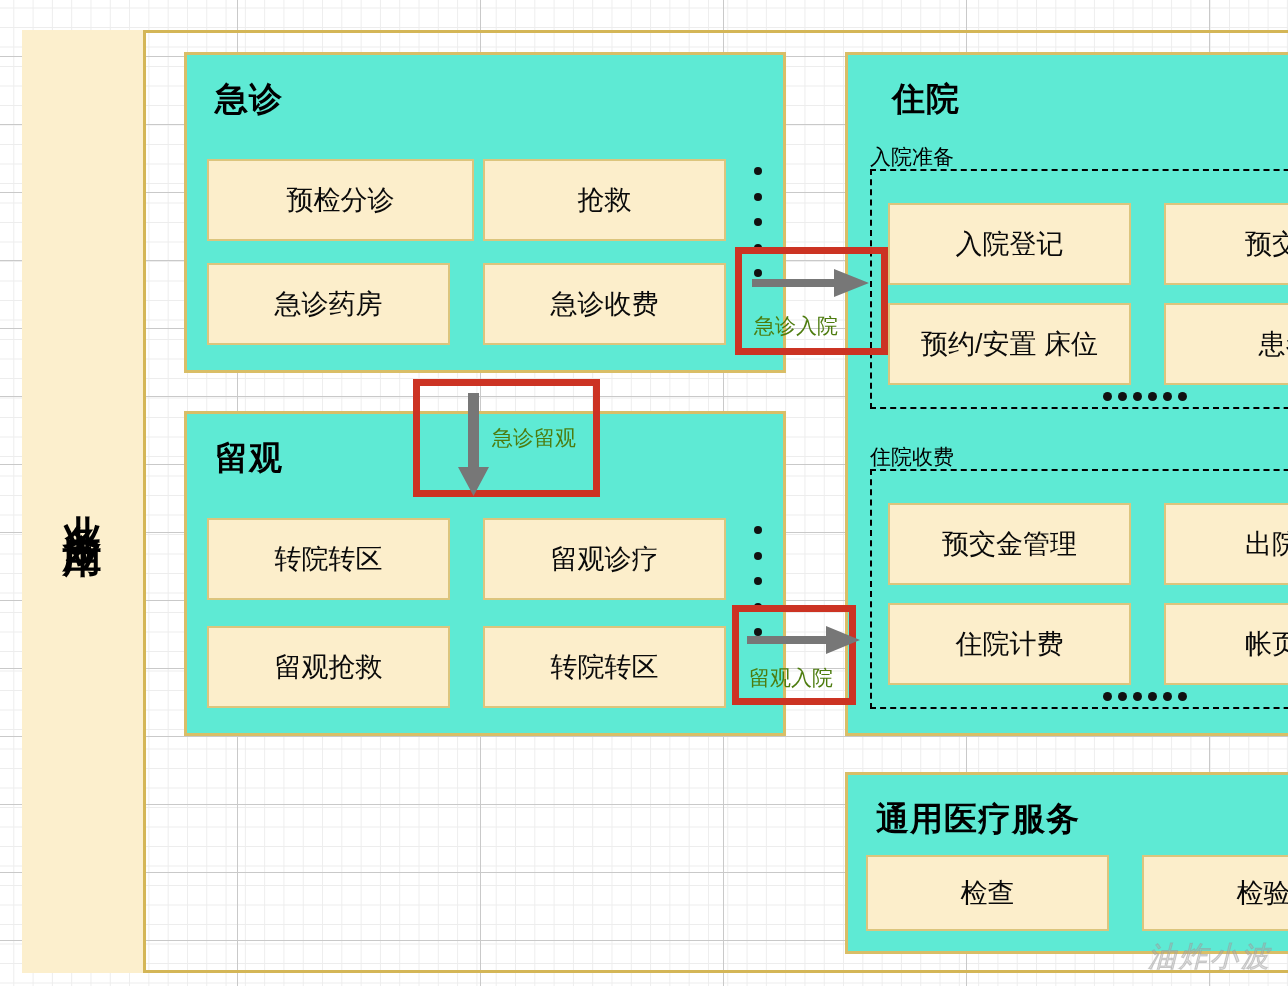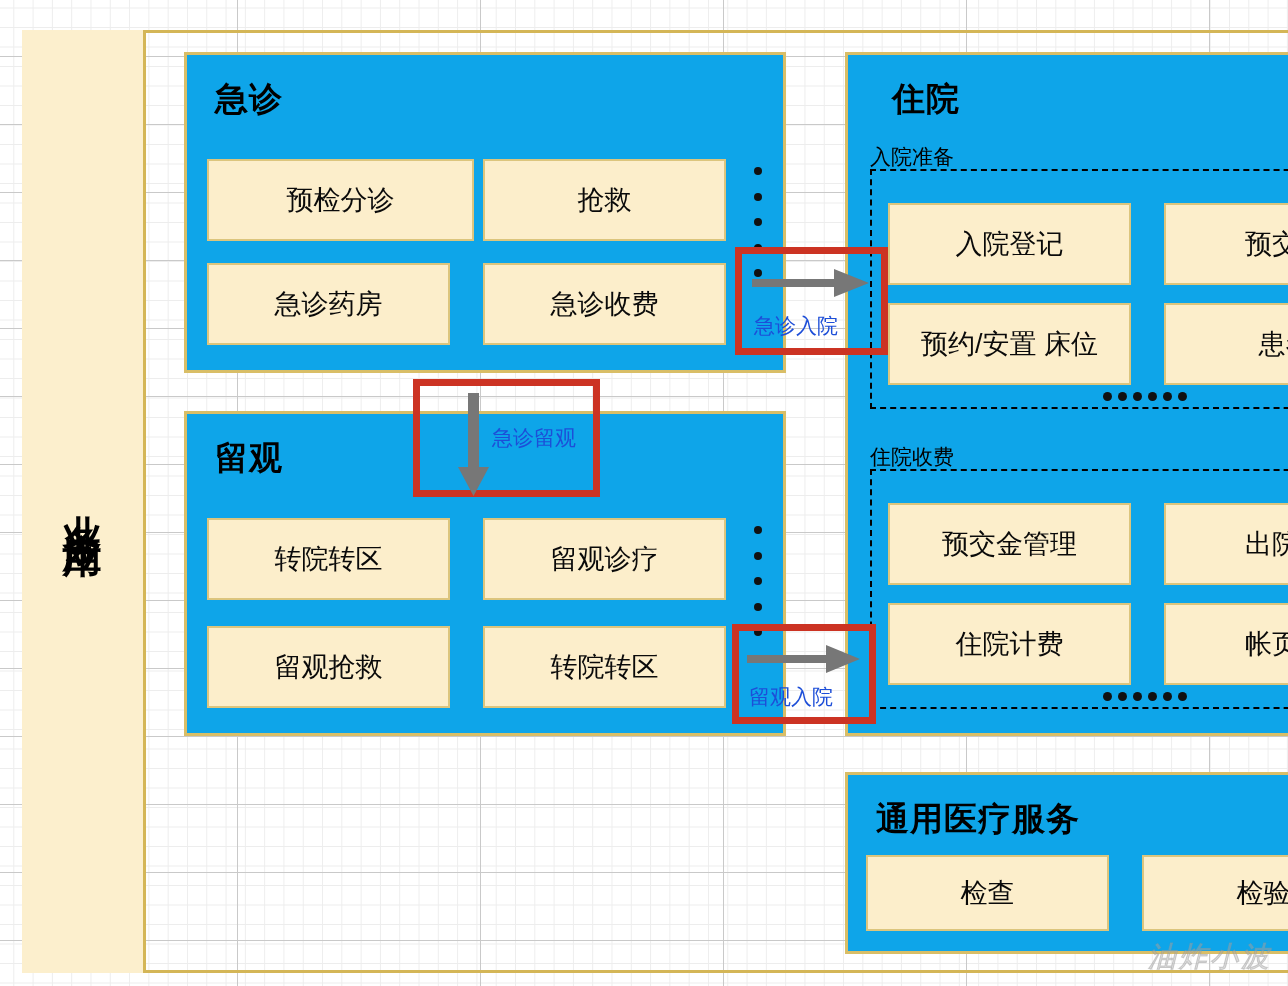--- a/index.html
+++ b/index.html
@@ -63,21 +63,21 @@
     font-size: 39px;
     font-weight: bold;
     letter-spacing: 9px;
     color: #000;
     line-height: 1;
   }
 
   
   .panel {
     position: absolute;
-    background: #0ea5e9;
+    background: #5eead4;
     border: 3px solid #d9be67;
     box-sizing: border-box;
   }
   .panel-title {
     position: absolute;
     font-size: 33px;
     font-weight: bold;
     color: #000;
     letter-spacing: 1px;
     white-space: nowrap;
@@ -144,21 +144,21 @@
   .redbox {
     position: absolute;
     border: 7px solid #cc3323;
     box-sizing: border-box;
     background: transparent;
     z-index: 40;
   }
   .redbox .rb-label {
     position: absolute;
     font-size: 21px;
-    color: #1d4ed8;
+    color: #4d7c0f;
     white-space: nowrap;
   }
   .arrow-right {
     position: absolute;
     z-index: 41;
   }
   .arrow-down {
     position: absolute;
     z-index: 41;
   }
@@ -276,20 +276,20 @@
   <span class="rb-label" style="left:12px; top:58px;">急诊入院</span>
 </div>
 
 <div class="redbox" style="left:413px; top:343px; width:187px; height:118px;margin-top:36px;">
   <svg class="arrow-down" width="36" height="104" viewBox="0 0 36 104" style="left:36px; top:7px;">
     <path d="M12 0 H23 V74 H33 L17.5 103 L2 74 H12 Z" fill="#777777"></path>
   </svg>
   <span class="rb-label" style="left:72px; top:38px;">急诊留观</span>
 </div>
 
-<div class="redbox" style="left:732px; top:624px; width:144px; height:100px;">
+<div class="redbox" style="left:732px; top:605px; width:124px; height:100px;">
   <svg class="arrow-right" width="114" height="32" viewBox="0 0 114 32" style="left:8px; top:12px;">
     <path d="M0 12 H79 V2 L113 16 L79 30 V20 H0 Z" fill="#777777"></path>
   </svg>
   <span class="rb-label" style="left:10px; top:52px;">留观入院</span>
 </div>
 
 <div id="watermark">油炸小波</div>
 
 </body></html>

